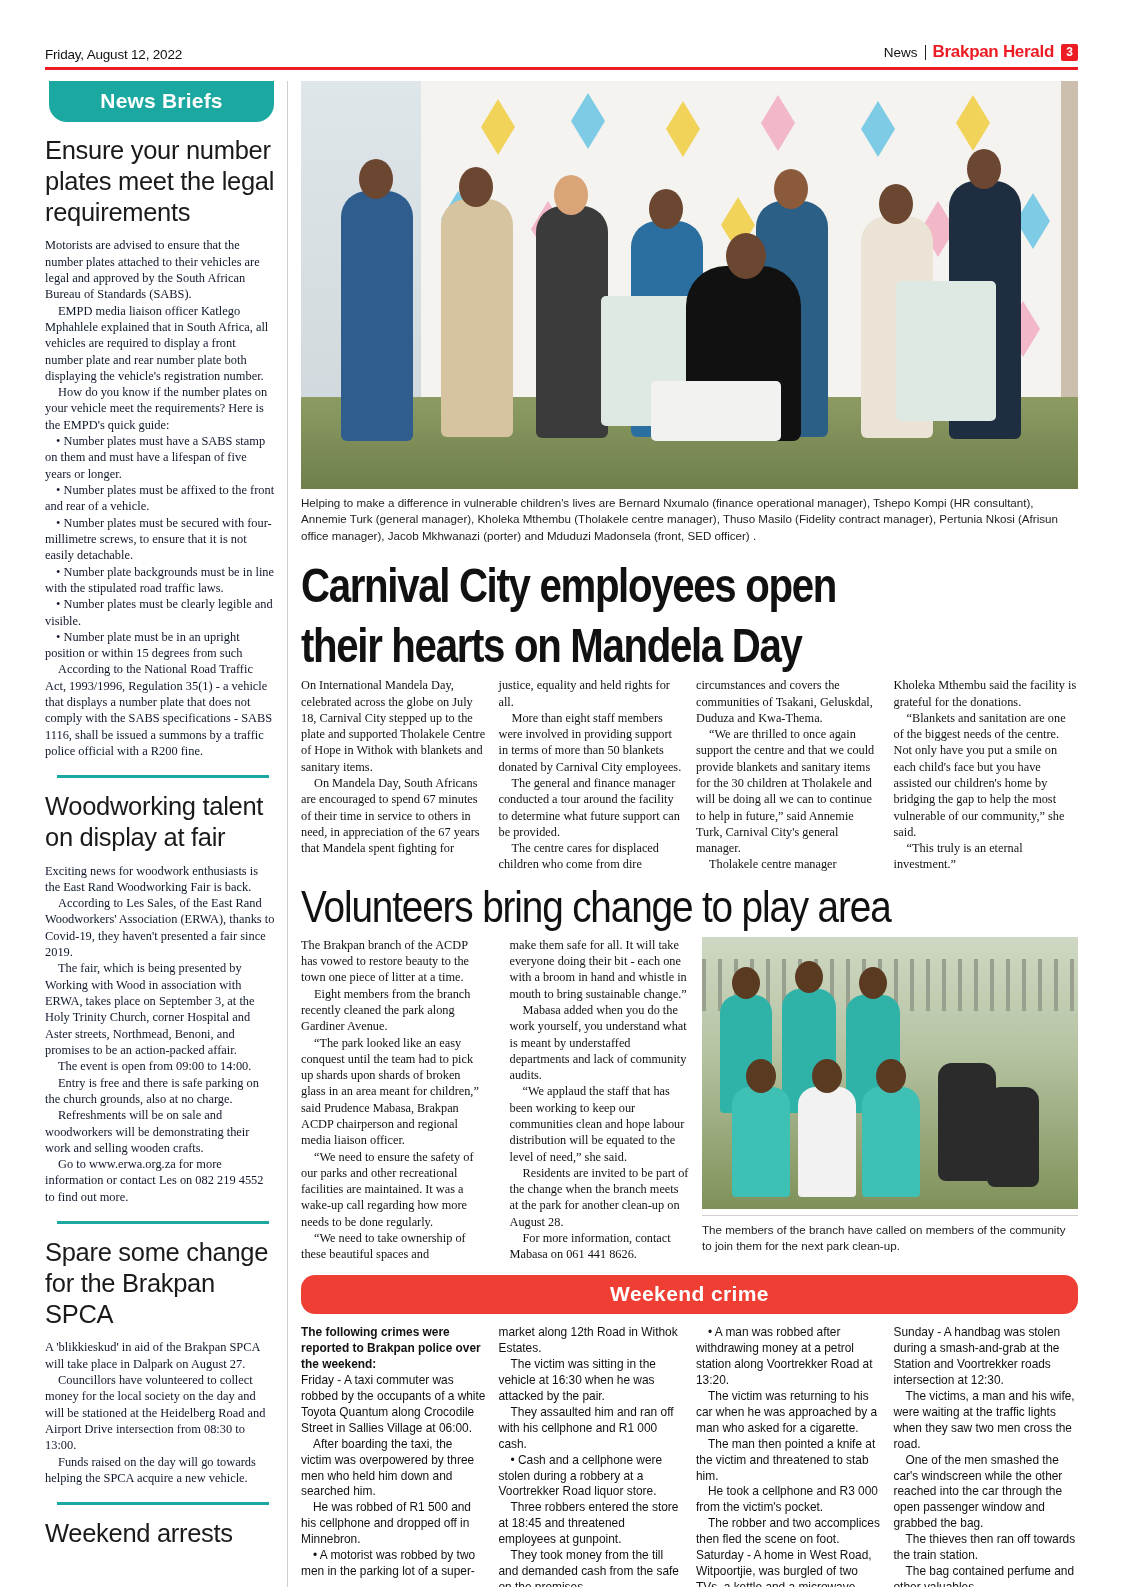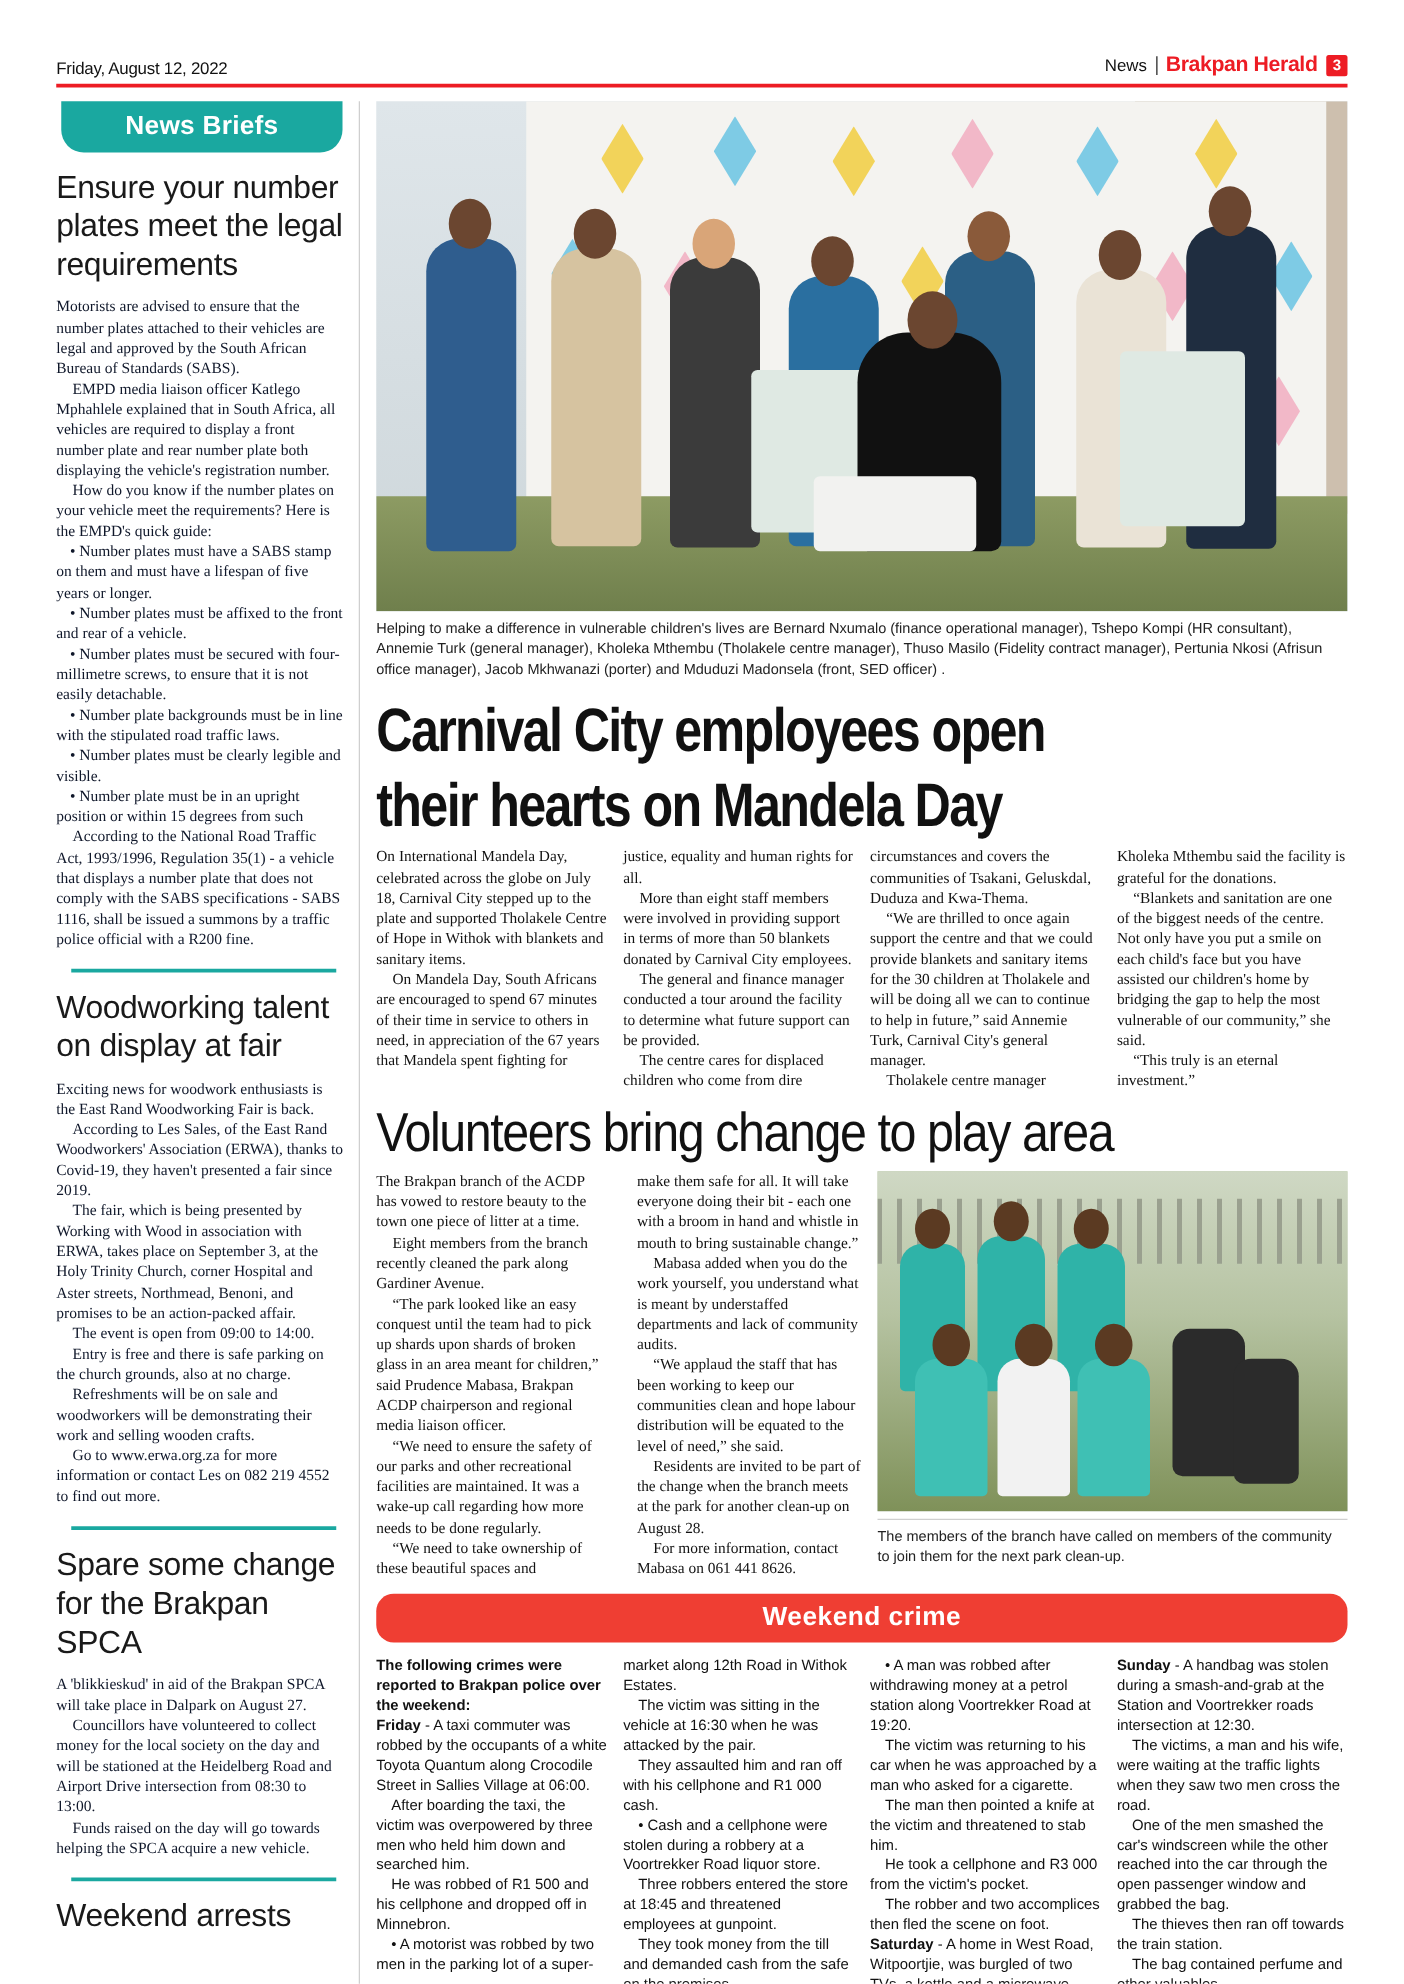--- a/index.html
+++ b/index.html
@@ -92,21 +92,21 @@
   
   .crime-banner {
     margin-top:13px; background:#ef3e33; color:#fff; border-radius:14px;
     text-align:center; font-family:"Liberation Sans", sans-serif; font-weight:bold;
     font-size:21px; padding:7px 0 8px; letter-spacing:0.4px;
   }
   .crime { display:flex; gap:13px; margin-top:11px; }
   .crime .c { flex:1; }
   .crime p { font-family:"Liberation Sans", sans-serif; font-size:11.9px; line-height:1.335; }
   .crime p.ind { text-indent:12px; }
-  .crime b { font-weight:bold; }
+  .crime b { font-weight:normal; }
   .crime .lead { font-weight:bold; }
 
   
   .ph-bg { position:absolute; inset:0; }
   .backdrop { position:absolute; left:120px; top:0; width:640px; height:330px; background:#f4f3f0; }
   .dia { position:absolute; width:34px; height:56px; background:#f2d35a; transform:rotate(0deg);
          clip-path:polygon(50% 0,100% 50%,50% 100%,0 50%); }
   .grass { position:absolute; left:0; right:0; bottom:0; height:92px; background:linear-gradient(#8d9b63,#6f7f4c); }
   .wall { position:absolute; right:0; top:0; width:170px; height:330px; background:#cdbfae; }
   .pers { position:absolute; bottom:60px; width:72px; border-radius:26px 26px 6px 6px; }
@@ -234,21 +234,21 @@
 
       <div class="headline-main">Carnival City employees open</div>
       <div class="headline-main">their hearts on Mandela Day</div>
 
       <div class="story4">
         <div class="c">
           <p>On International Mandela Day, celebrated across the globe on July 18, Carnival City stepped up to the plate and supported Tholakele Centre of Hope in Withok with blankets and sanitary items.</p>
           <p class="ind">On Mandela Day, South Africans are encouraged to spend 67 minutes of their time in service to others in need, in appreciation of the 67 years that Mandela spent fighting for</p>
         </div>
         <div class="c">
-          <p>justice, equality and human rights for all.</p>
+          <p>justice, equality and held rights for all.</p>
           <p class="ind">More than eight staff members were involved in providing support in terms of more than 50 blankets donated by Carnival City employees.</p>
           <p class="ind">The general and finance manager conducted a tour around the facility to determine what future support can be provided.</p>
           <p class="ind">The centre cares for displaced children who come from dire</p>
         </div>
         <div class="c">
           <p>circumstances and covers the communities of Tsakani, Geluskdal, Duduza and Kwa-Thema.</p>
           <p class="ind">“We are thrilled to once again support the centre and that we could provide blankets and sanitary items for the 30 children at Tholakele and will be doing all we can to continue to help in future,” said Annemie Turk, Carnival City's general manager.</p>
           <p class="ind">Tholakele centre manager</p>
         </div>
         <div class="c">
@@ -313,21 +313,21 @@
         </div>
         <div class="c">
           <p>market along 12th Road in Withok Estates.</p>
           <p class="ind">The victim was sitting in the vehicle at 16:30 when he was attacked by the pair.</p>
           <p class="ind">They assaulted him and ran off with his cellphone and R1 000 cash.</p>
           <p class="ind">• Cash and a cellphone were stolen during a robbery at a Voortrekker Road liquor store.</p>
           <p class="ind">Three robbers entered the store at 18:45 and threatened employees at gunpoint.</p>
           <p class="ind">They took money from the till and demanded cash from the safe on the premises.</p>
         </div>
         <div class="c">
-          <p class="ind">• A man was robbed after withdrawing money at a petrol station along Voortrekker Road at 19:20.</p>
+          <p class="ind">• A man was robbed after withdrawing money at a petrol station along Voortrekker Road at 13:20.</p>
           <p class="ind">The victim was returning to his car when he was approached by a man who asked for a cigarette.</p>
           <p class="ind">The man then pointed a knife at the victim and threatened to stab him.</p>
           <p class="ind">He took a cellphone and R3 000 from the victim's pocket.</p>
           <p class="ind">The robber and two accomplices then fled the scene on foot.</p>
           <p><b>Saturday</b><span> - A home in West Road, Witpoortjie, was burgled of two TVs, a kettle and a microwave.</span></p>
         </div>
         <div class="c">
           <p><b>Sunday</b><span> - A handbag was stolen during a smash-and-grab at the Station and Voortrekker roads intersection at 12:30.</span></p>
           <p class="ind">The victims, a man and his wife, were waiting at the traffic lights when they saw two men cross the road.</p>
           <p class="ind">One of the men smashed the car's windscreen while the other reached into the car through the open passenger window and grabbed the bag.</p>

